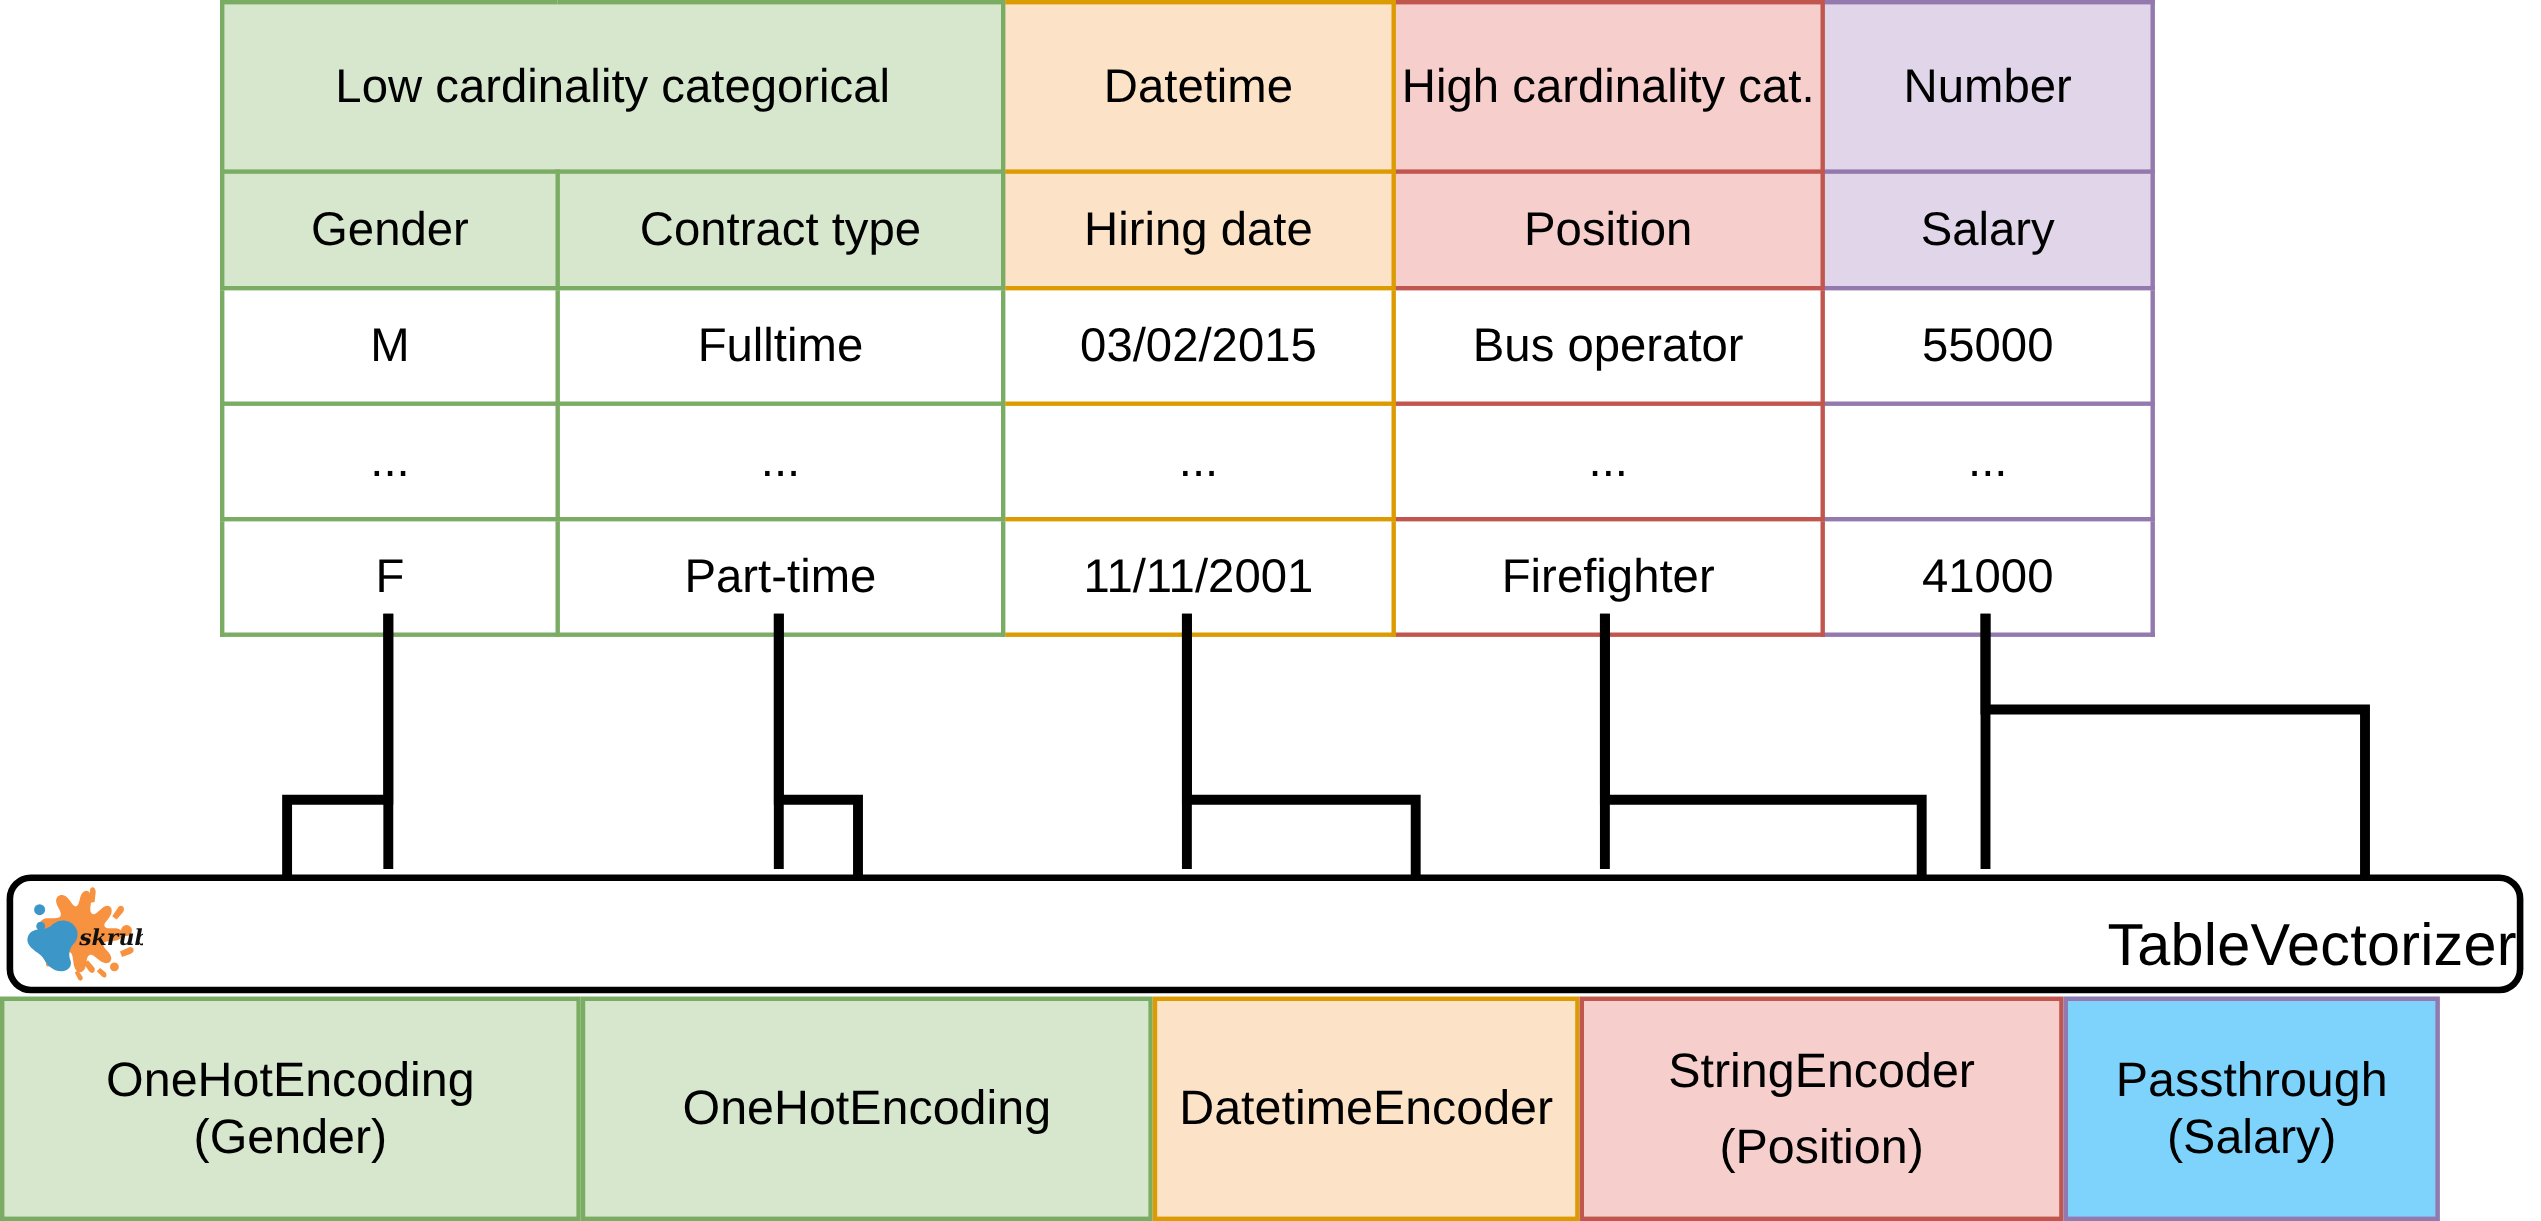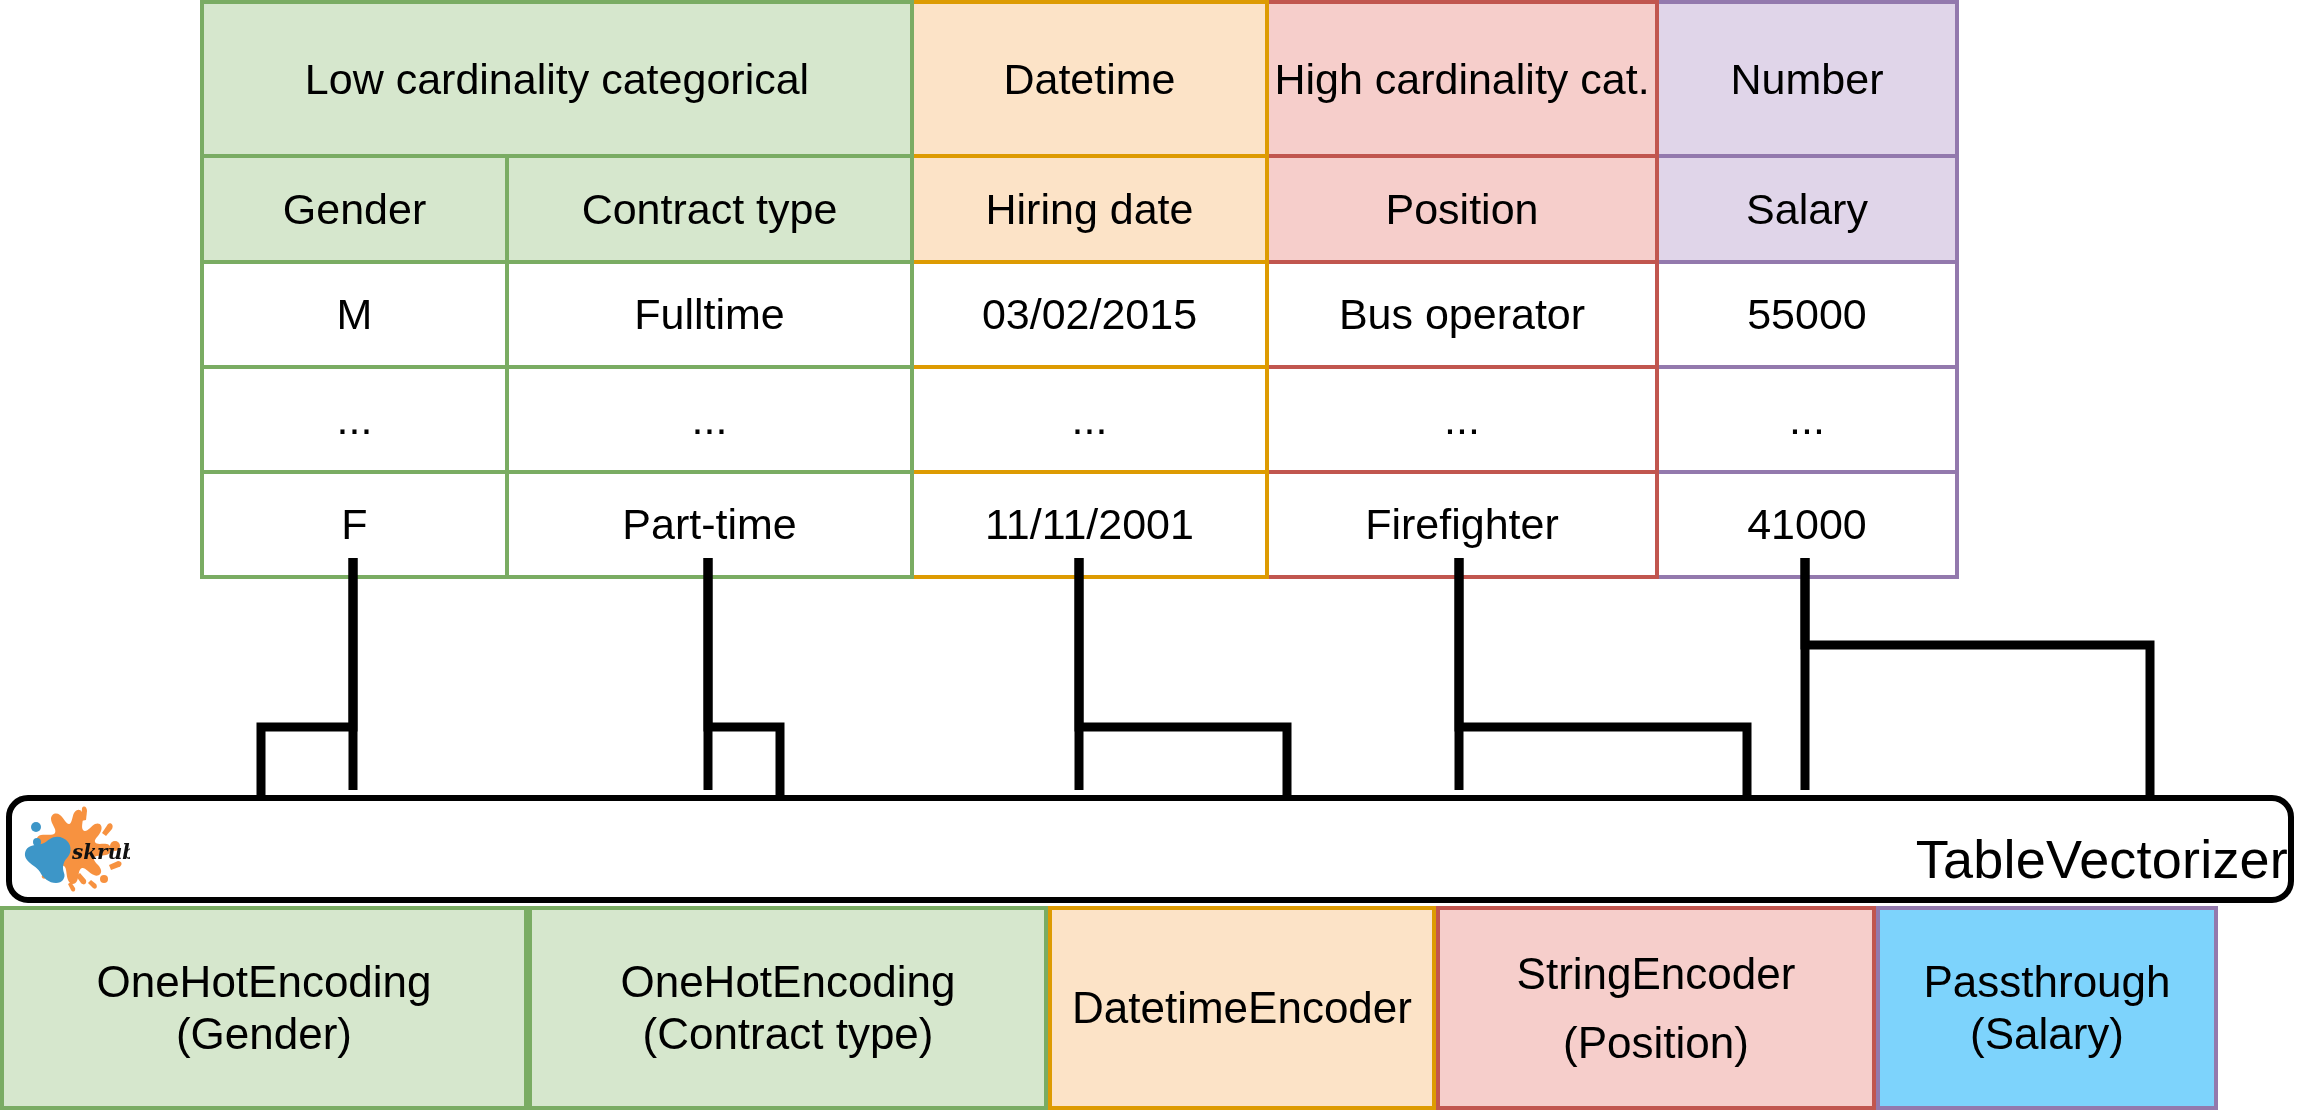--- a/index.html
+++ b/index.html
@@ -247,21 +247,20 @@
     <span class="tv-label">TableVectorizer</span>
   </div>
 
   <div class="enc-row">
     <div class="enc enc-0 enc-green">
       <span>OneHotEncoding</span>
       <span>(Gender)</span>
     </div>
     <div class="enc enc-1 enc-green">
       <span>OneHotEncoding</span>
-      <span>(Contract type)</span>
     </div>
     <div class="enc enc-2 enc-orange">
       <span>DatetimeEncoder</span>
     </div>
     <div class="enc enc-3 enc-red">
       <span>StringEncoder</span>
       <span>(Position)</span>
     </div>
     <div class="enc enc-4 enc-purple">
       <span>Passthrough</span>

